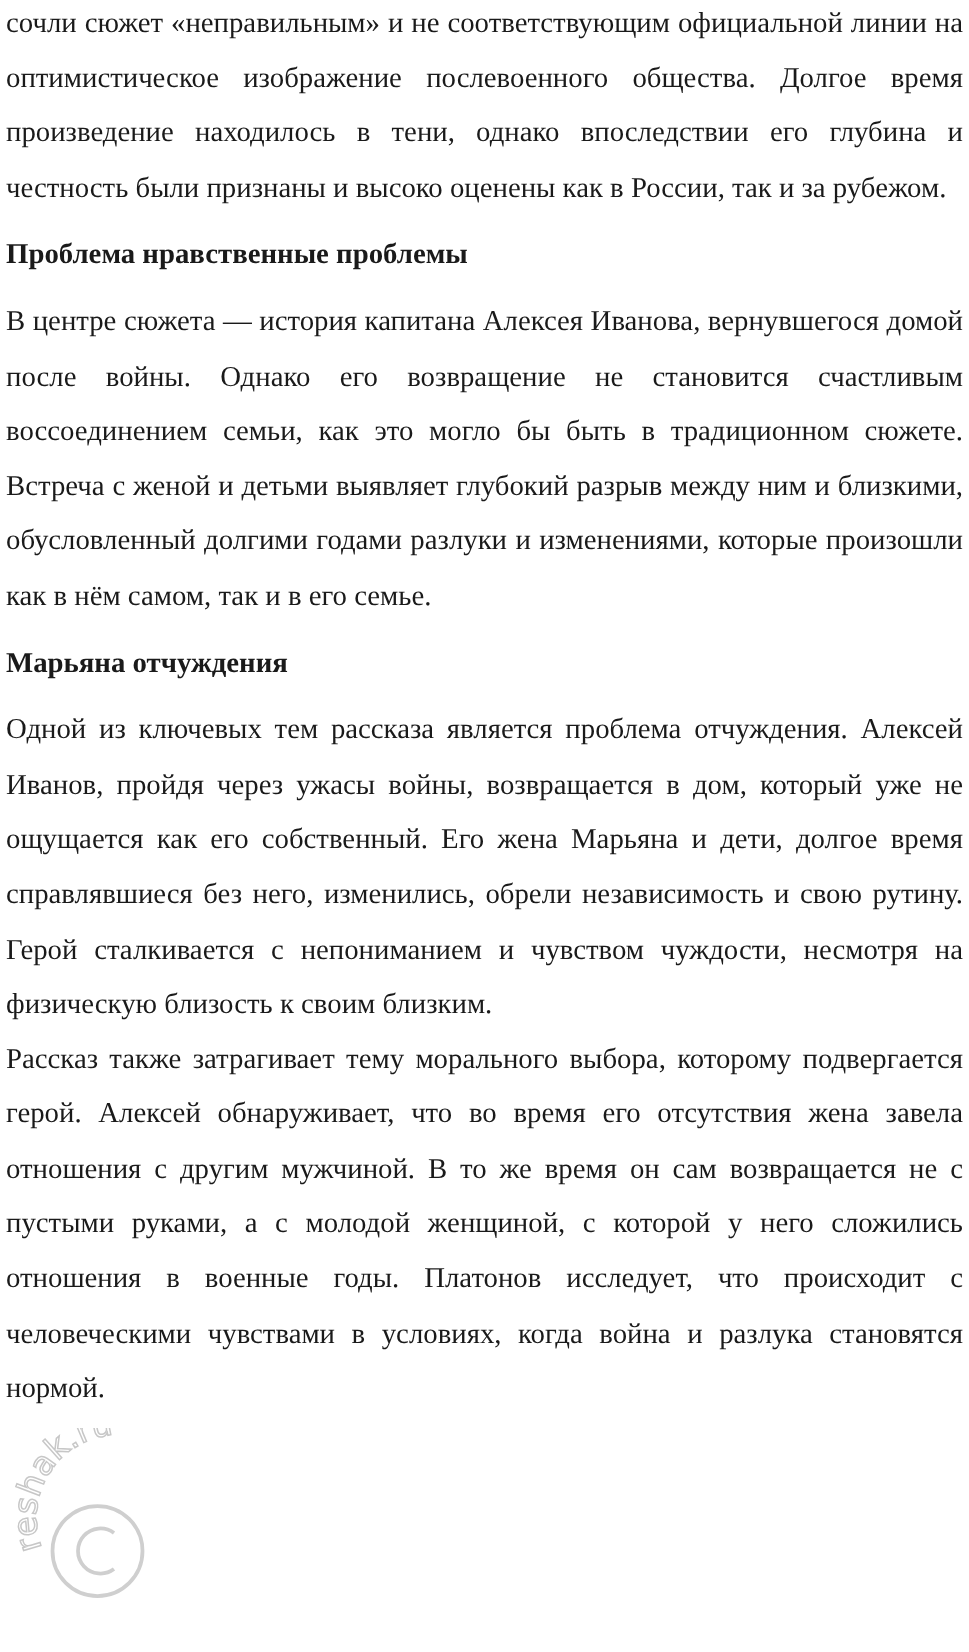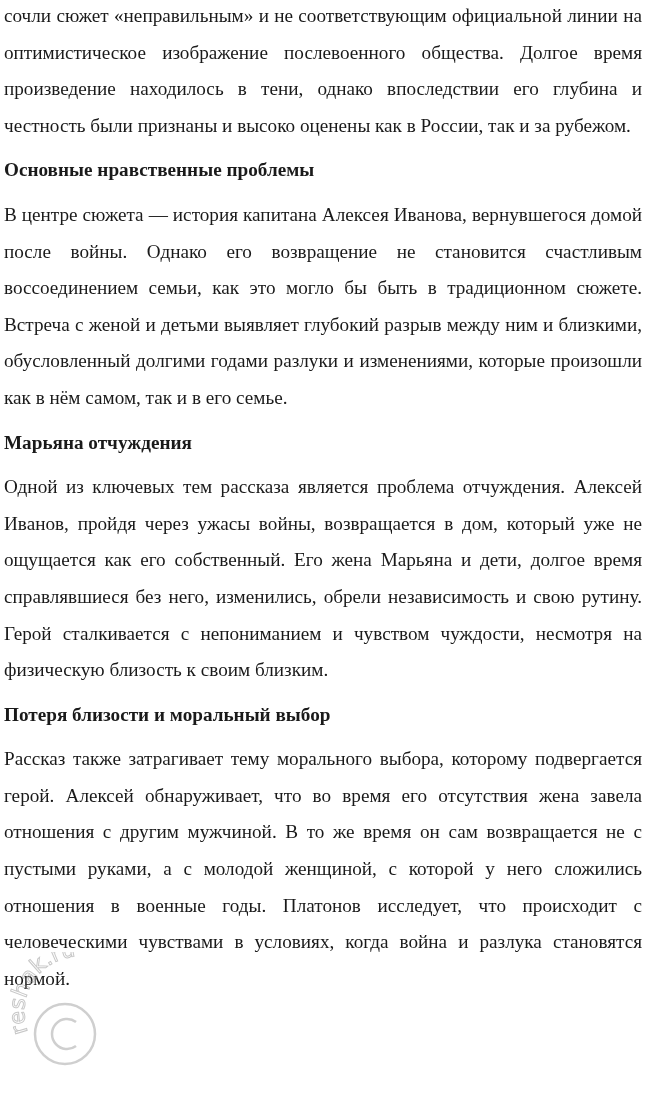--- a/index.html
+++ b/index.html
@@ -46,27 +46,26 @@
       pointer-events: none;
       opacity: 0.55;
     }
   </style>
 </head>
 <body>
 
 <div class="page">
   <p class="para">сочли сюжет «неправильным» и не соответствующим официальной линии на оптимистическое изображение послевоенного общества. Долгое время произведение находилось в тени, однако впоследствии его глубина и честность были признаны и высоко оценены как в России, так и за рубежом.</p>
 
-  <h2 class="heading">Основные нравственные проблемы</h2>
+  <h2 class="heading">Проблема нравственные проблемы</h2>
   <p class="para">В центре сюжета — история капитана Алексея Иванова, вернувшегося домой после войны. Однако его возвращение не становится счастливым воссоединением семьи, как это могло бы быть в традиционном сюжете. Встреча с женой и детьми выявляет глубокий разрыв между ним и близкими, обусловленный долгими годами разлуки и изменениями, которые произошли как в нём самом, так и в его семье.</p>
 
   <h2 class="heading">Марьяна отчуждения</h2>
   <p class="para">Одной из ключевых тем рассказа является проблема отчуждения. Алексей Иванов, пройдя через ужасы войны, возвращается в дом, который уже не ощущается как его собственный. Его жена Марьяна и дети, долгое время справлявшиеся без него, изменились, обрели независимость и свою рутину. Герой сталкивается с непониманием и чувством чуждости, несмотря на физическую близость к своим близким.</p>
 
-  <h2 class="heading">Потеря близости и моральный выбор</h2>
   <p class="para">Рассказ также затрагивает тему морального выбора, которому подвергается герой. Алексей обнаруживает, что во время его отсутствия жена завела отношения с другим мужчиной. В то же время он сам возвращается не с пустыми руками, а с молодой женщиной, с которой у него сложились отношения в военные годы. Платонов исследует, что происходит с человеческими чувствами в условиях, когда война и разлука становятся нормой.</p>
 </div>
 
 <div class="watermark">
   <svg width="140" height="140" viewBox="0 0 140 140">
     <defs>
       <path id="wm-arc" d="M 18 80 A 52 52 0 0 1 122 40" fill="none"></path>
     </defs>
     <circle cx="55" cy="82" r="30" fill="none" stroke="#a8a8a8" stroke-width="2.5"></circle>
     <path d="M 66 70 A 15 15 0 1 0 66 94" fill="none" stroke="#a8a8a8" stroke-width="2.5"></path>

